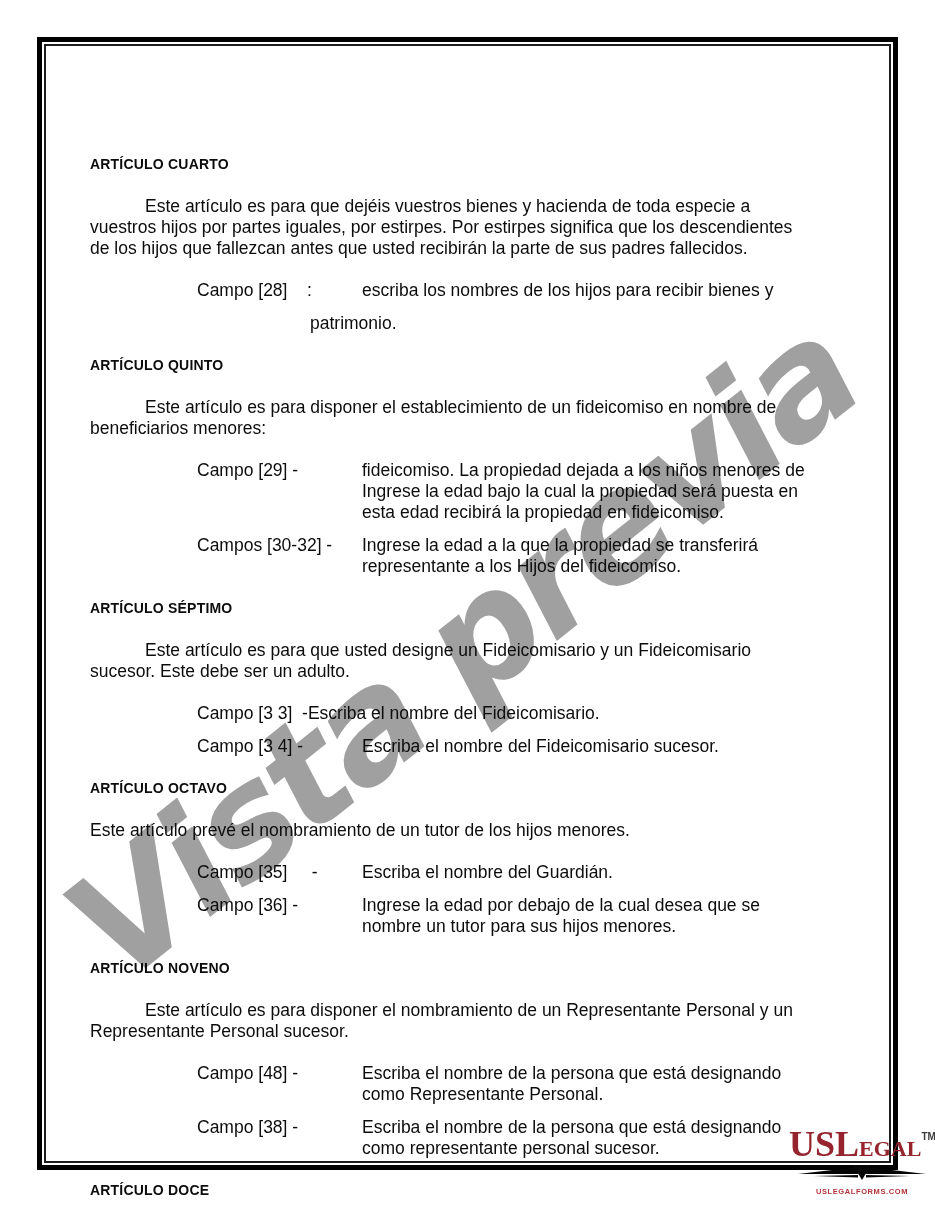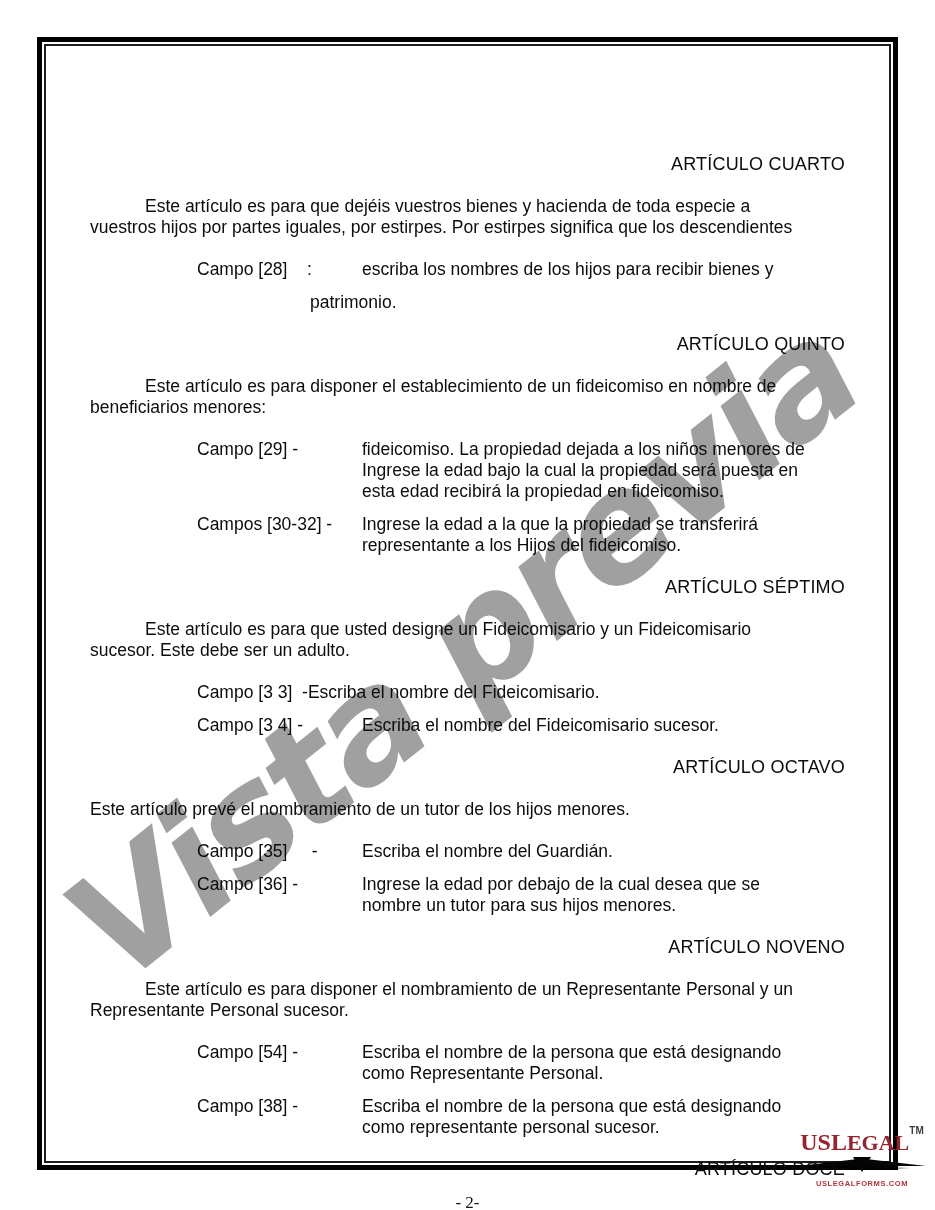--- a/index.html
+++ b/index.html
@@ -25,40 +25,40 @@
     z-index:1; user-select:none;
   }
   
   .content {
     position:absolute; left:0; top:0; z-index:2;
     padding:91px 0 0 48px; width:755px;
     font-size:17.5px; line-height:21px;
   }
   .b { margin-top:21px; }
   .b.nogap { margin-top:12px; }
-  .heading { font-weight:400; font-size:18px; text-align:right; letter-spacing:0.2px; }
+  .heading { font-weight:700; font-size:14px; text-align:left; letter-spacing:0.2px; }
   .para .ln { white-space:nowrap; }
   .para.indent .ln.first { padding-left:55px; }
   .fieldrow { display:flex; padding-left:107px; }
   .flabel { flex:0 0 165px; width:165px; white-space:nowrap; }
   .fdesc { flex:1 1 auto; }
   .fdesc .ln { white-space:nowrap; }
   .ffull { padding-left:107px; white-space:nowrap; }
   .hang { padding-left:220px; white-space:nowrap; }
   .footer {
     margin-top:12px; text-align:center;
     font-family:"Liberation Serif", serif; font-size:17px; color:#151515;
   }
   
   .logo { position:absolute; left:789px; top:1126px; width:146px; text-align:center; z-index:3; }
   .logo-text {
     font-family:"Liberation Serif", serif; font-weight:700; color:#96242f;
     line-height:1; white-space:nowrap;
   }
-  .lt-big { font-size:24px; }
+  .lt-big { font-size:36px; }
   .lt-small { font-size:22px; }
   .lt-tm { font-size:10px; color:#3c3c3c; vertical-align:16px; letter-spacing:0;
            font-family:"Liberation Sans", sans-serif; font-weight:700;text-align:right; }
   .logo-wings { margin-top:3px; line-height:0; }
   .logo-wings svg { display:inline-block; }
   .logo-sub {
     margin-top:7px; font-size:7.5px; font-weight:700; letter-spacing:0.6px;
     color:#b3333c; font-family:"Liberation Sans", sans-serif; white-space:nowrap;
   }
 </style>
@@ -68,20 +68,21 @@
 <div class="canvas">
   <div class="frame">
     <div class="frame-inner"></div>
     <div class="watermark">Vista previa</div>
     <div class="content">
       <div id="doc-blocks">
           <div class="heading b">ARTÍCULO CUARTO</div>
           <div class="para b indent">
             <div class="ln first">Este artículo es para que dejéis vuestros bienes y hacienda de toda especie a</div>
             <div class="ln">vuestros hijos por partes iguales, por estirpes. Por estirpes significa que los descendientes</div>
+            <div class="ln">de los hijos que fallezcan antes que usted recibirán la parte de sus padres fallecidos.</div>
           </div>
           <div class="fieldrow b">
             <div class="flabel">Campo [28]&nbsp;&nbsp;&nbsp;&nbsp;:</div>
             <div class="fdesc">
               <div class="ln">escriba los nombres de los hijos para recibir bienes y</div>
             </div>
           </div>
           <div class="hang b nogap">patrimonio.</div>
           <div class="heading b">ARTÍCULO QUINTO</div>
           <div class="para b indent">
@@ -131,21 +132,21 @@
               <div class="ln">Ingrese la edad por debajo de la cual desea que se</div>
               <div class="ln">nombre un tutor para sus hijos menores.</div>
             </div>
           </div>
           <div class="heading b">ARTÍCULO NOVENO</div>
           <div class="para b indent">
             <div class="ln first">Este artículo es para disponer el nombramiento de un Representante Personal y un</div>
             <div class="ln">Representante Personal sucesor.</div>
           </div>
           <div class="fieldrow b">
-            <div class="flabel">Campo [54] -</div>
+            <div class="flabel">Campo [48] -</div>
             <div class="fdesc">
               <div class="ln">Escriba el nombre de la persona que está designando</div>
               <div class="ln">como Representante Personal.</div>
             </div>
           </div>
           <div class="fieldrow b nogap">
             <div class="flabel">Campo [38] -</div>
             <div class="fdesc">
               <div class="ln">Escriba el nombre de la persona que está designando</div>
               <div class="ln">como representante personal sucesor.</div>

